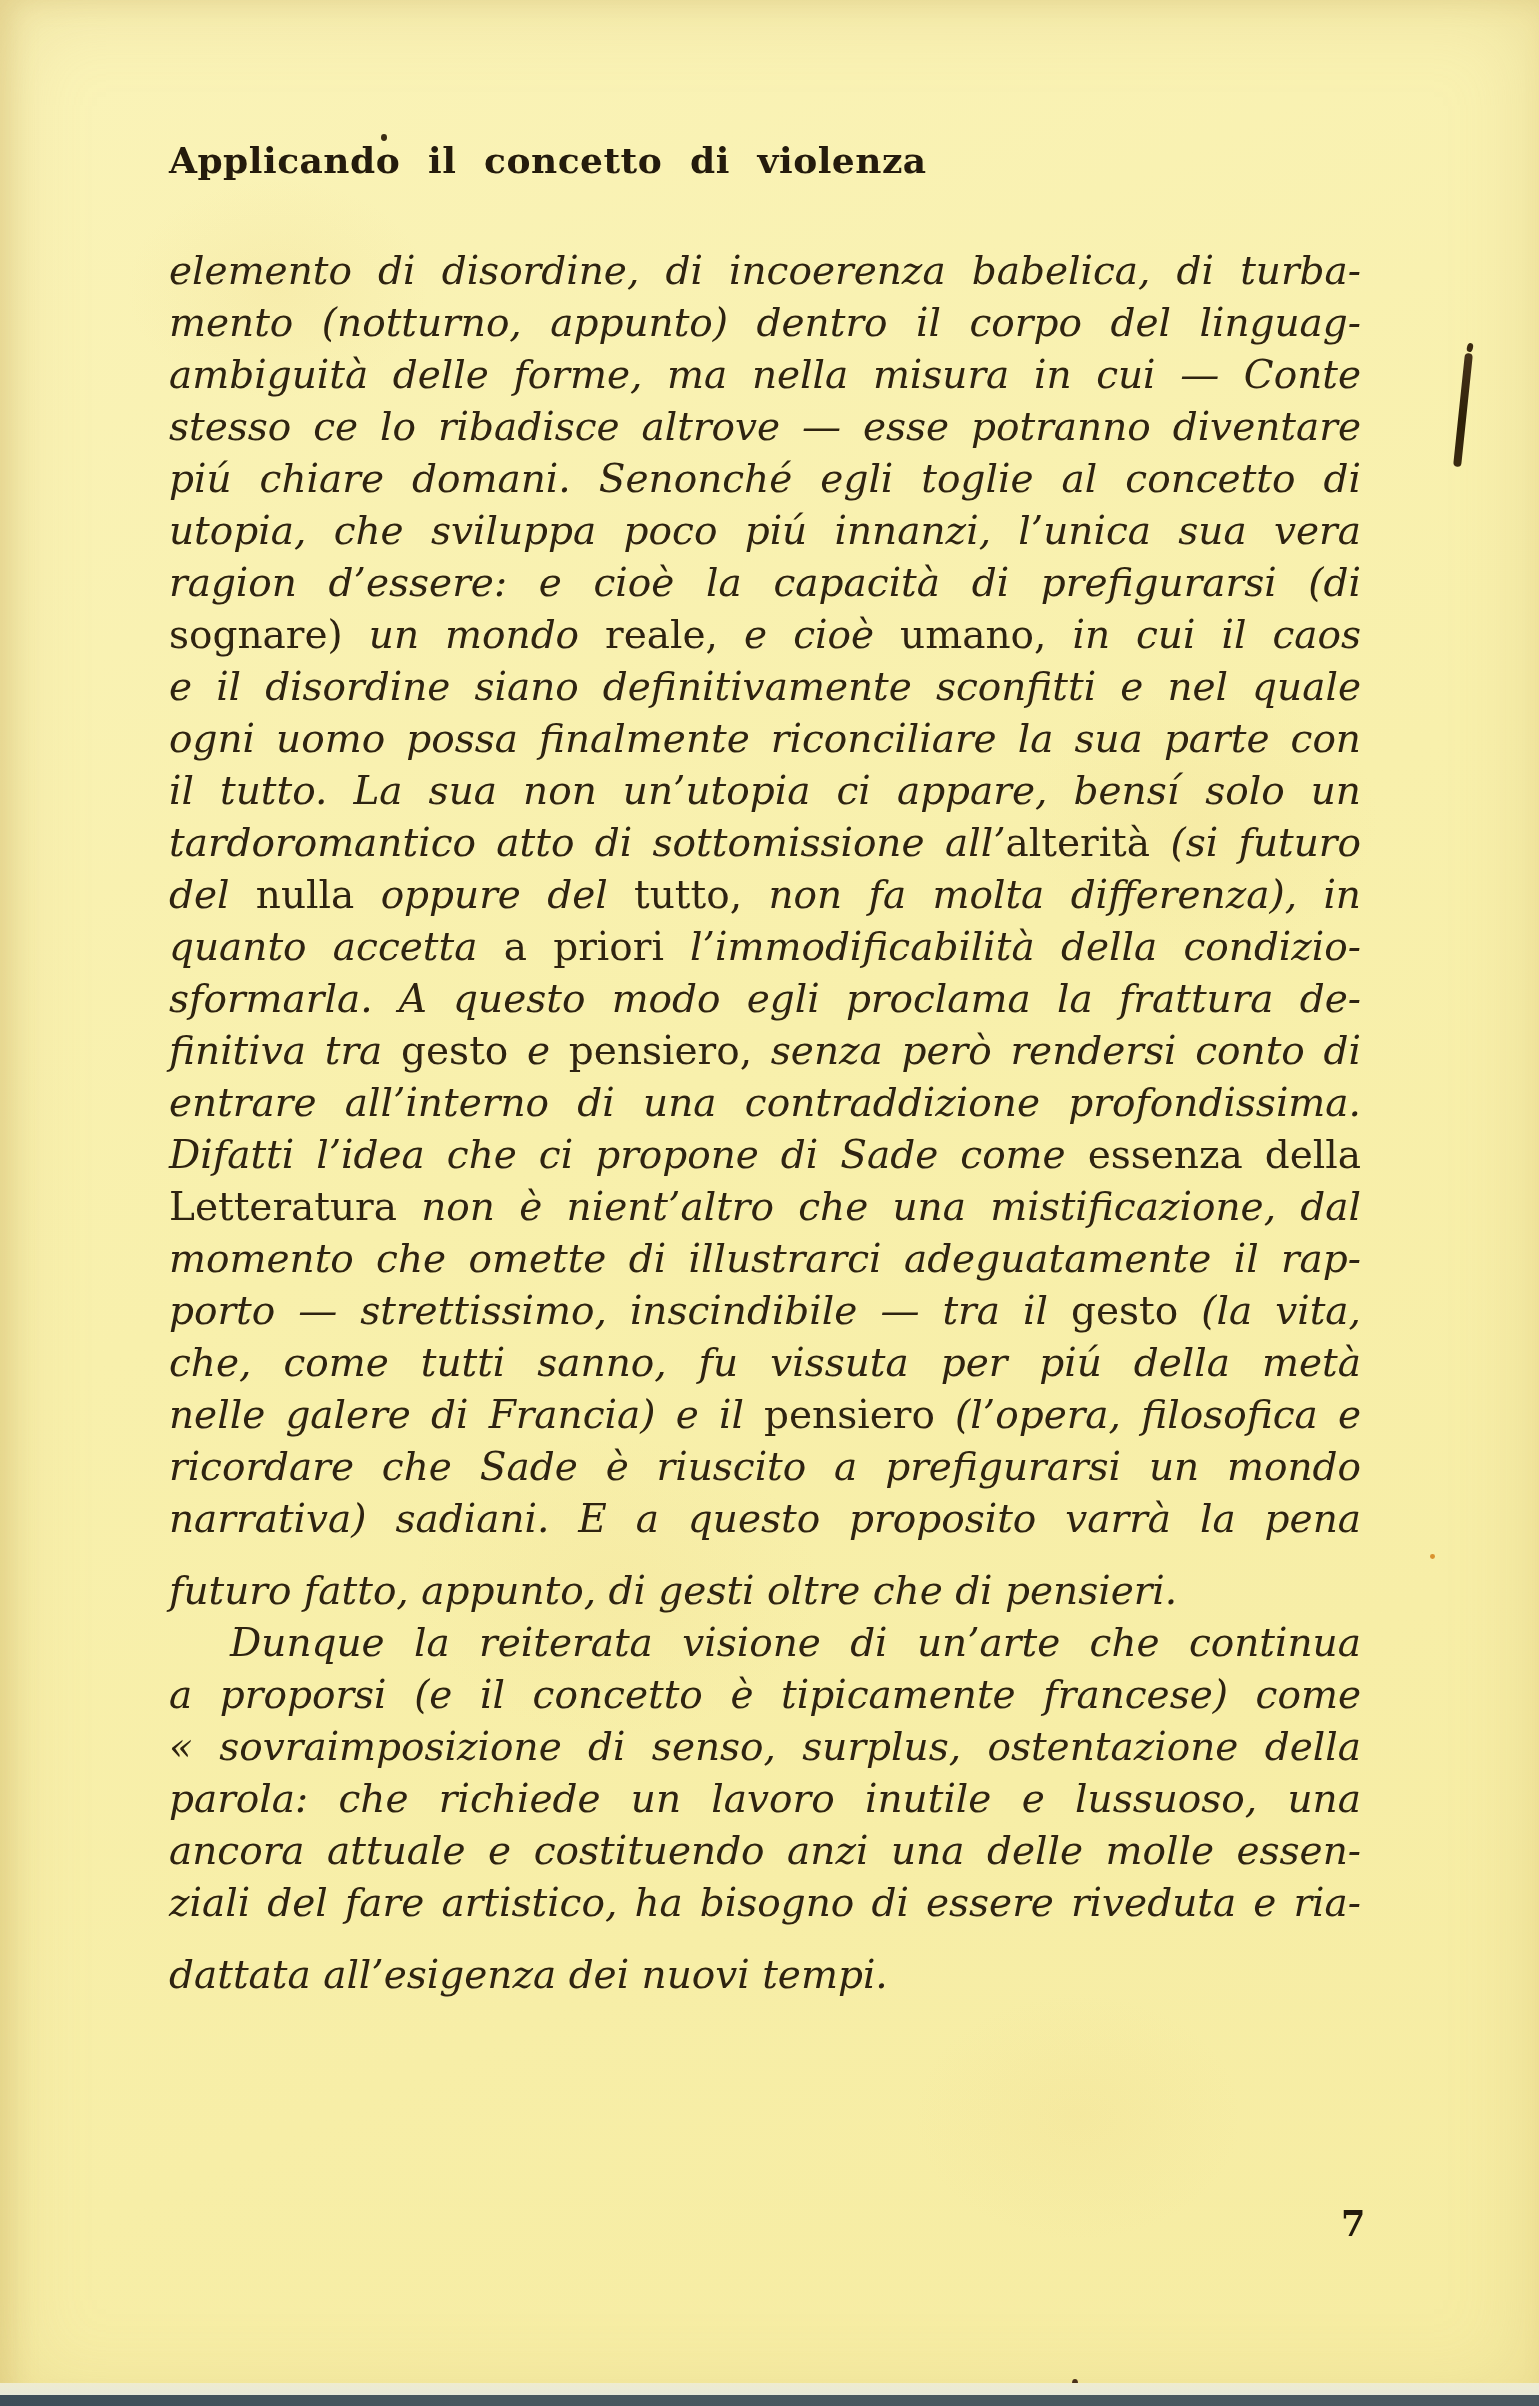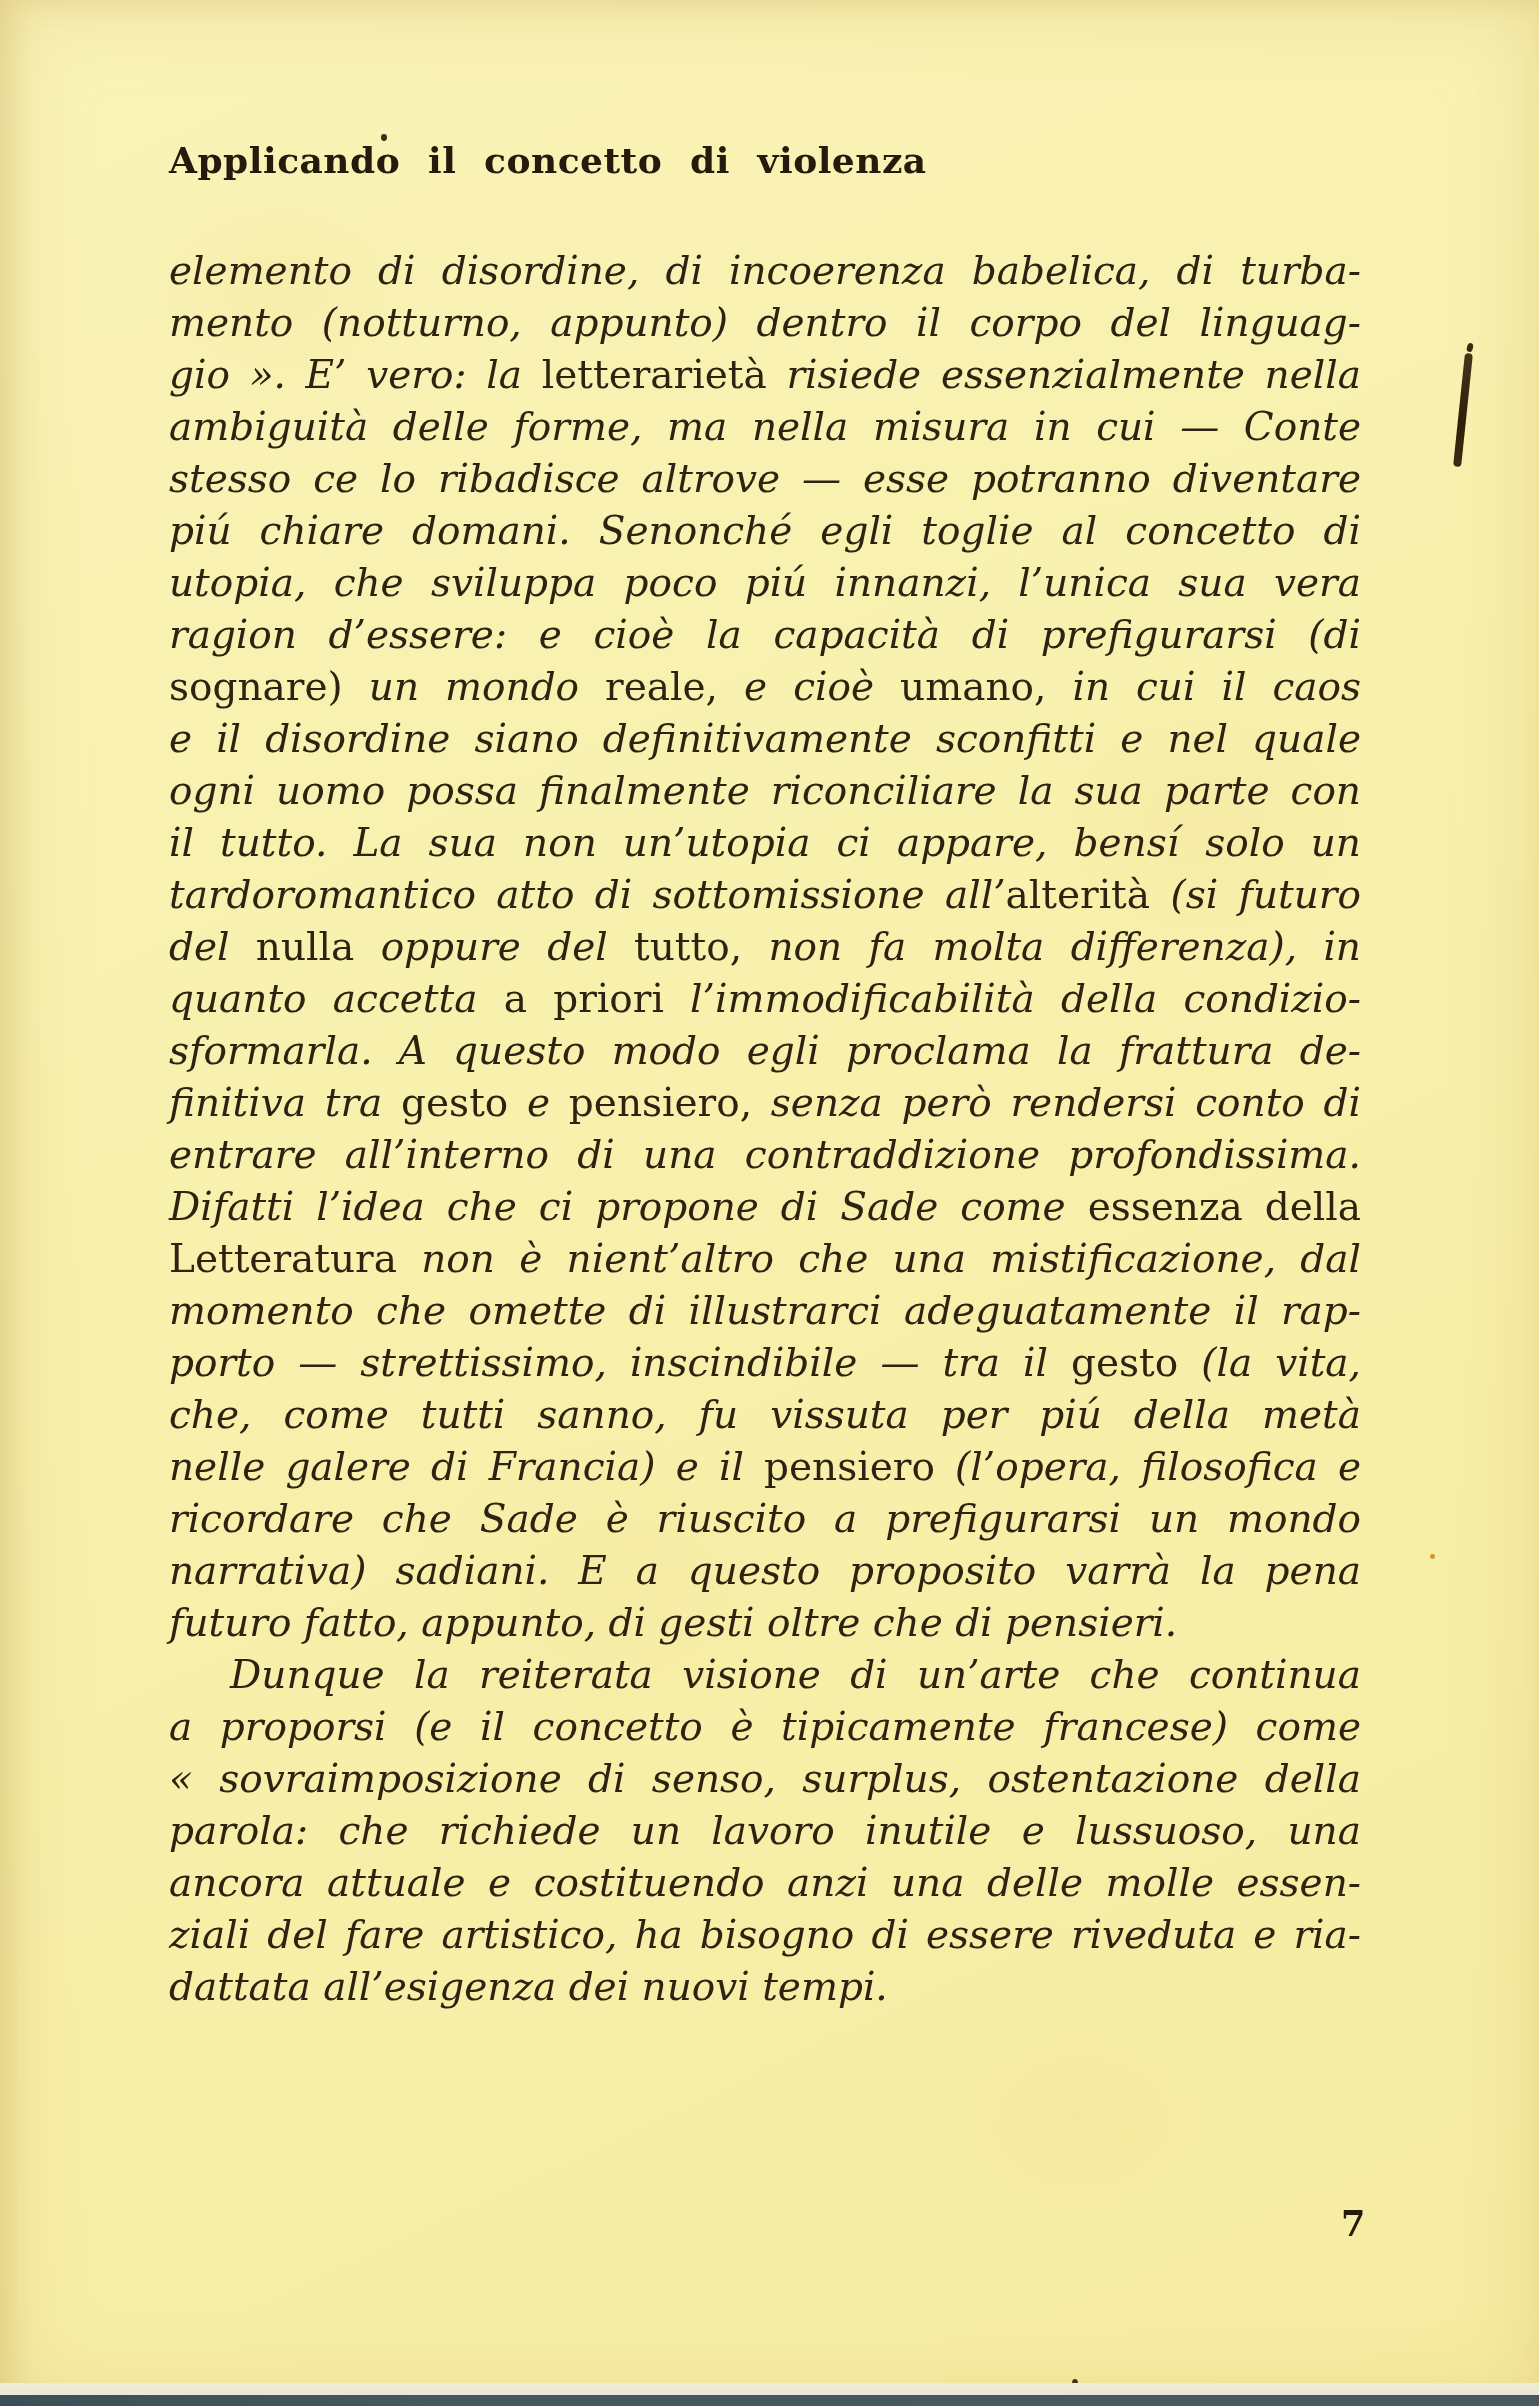--- a/index.html
+++ b/index.html
@@ -53,20 +53,21 @@
     color: #2e2310;
     z-index: 3;
   }
   .bodyline {
     text-align: justify;
     text-align-last: justify;
     white-space: normal;
   }
   .bodyline.no-just {
     text-align-last: left;
+    margin-top: 20px;
   }
   .bodyline.indent {
     text-indent: 61px;
   }
   .seg-i { font-style: italic; }
   .seg-r { font-style: normal; }
   .page-number {
     position: absolute;
     left: 1341px;
     top: 2203px;
@@ -130,21 +131,20 @@
 </head>
 <body>
 
 <div class="page">
 
   <div class="running-head">Applicando il concetto di violenza</div>
 
   <div class="body-text" id="body-text">
       <div class="bodyline"><span class="seg-i">elemento di disordine, di incoerenza babelica, di turba-</span></div>
       <div class="bodyline"><span class="seg-i">mento (notturno, appunto) dentro il corpo del linguag-</span></div>
-      <div class="bodyline"><span class="seg-i">gio ». E’ vero: la </span><span class="seg-r">letterarietà </span><span class="seg-i">risiede essenzialmente nella</span></div>
       <div class="bodyline"><span class="seg-i">ambiguità delle forme, ma nella misura in cui — Conte</span></div>
       <div class="bodyline"><span class="seg-i">stesso ce lo ribadisce altrove — esse potranno diventare</span></div>
       <div class="bodyline"><span class="seg-i">piú chiare domani. Senonché egli toglie al concetto di</span></div>
       <div class="bodyline"><span class="seg-i">utopia, che sviluppa poco piú innanzi, l’unica sua vera</span></div>
       <div class="bodyline"><span class="seg-i">ragion d’essere: e cioè la capacità di prefigurarsi (di</span></div>
       <div class="bodyline"><span class="seg-r">sognare) </span><span class="seg-i">un mondo </span><span class="seg-r">reale, </span><span class="seg-i">e cioè </span><span class="seg-r">umano, </span><span class="seg-i">in cui il caos</span></div>
       <div class="bodyline"><span class="seg-i">e il disordine siano definitivamente sconfitti e nel quale</span></div>
       <div class="bodyline"><span class="seg-i">ogni uomo possa finalmente riconciliare la sua parte con</span></div>
       <div class="bodyline"><span class="seg-i">il tutto. La sua non un’utopia ci appare, bensí solo un</span></div>
       <div class="bodyline"><span class="seg-i">tardoromantico atto di sottomissione all’</span><span class="seg-r">alterità </span><span class="seg-i">(si futuro</span></div>

